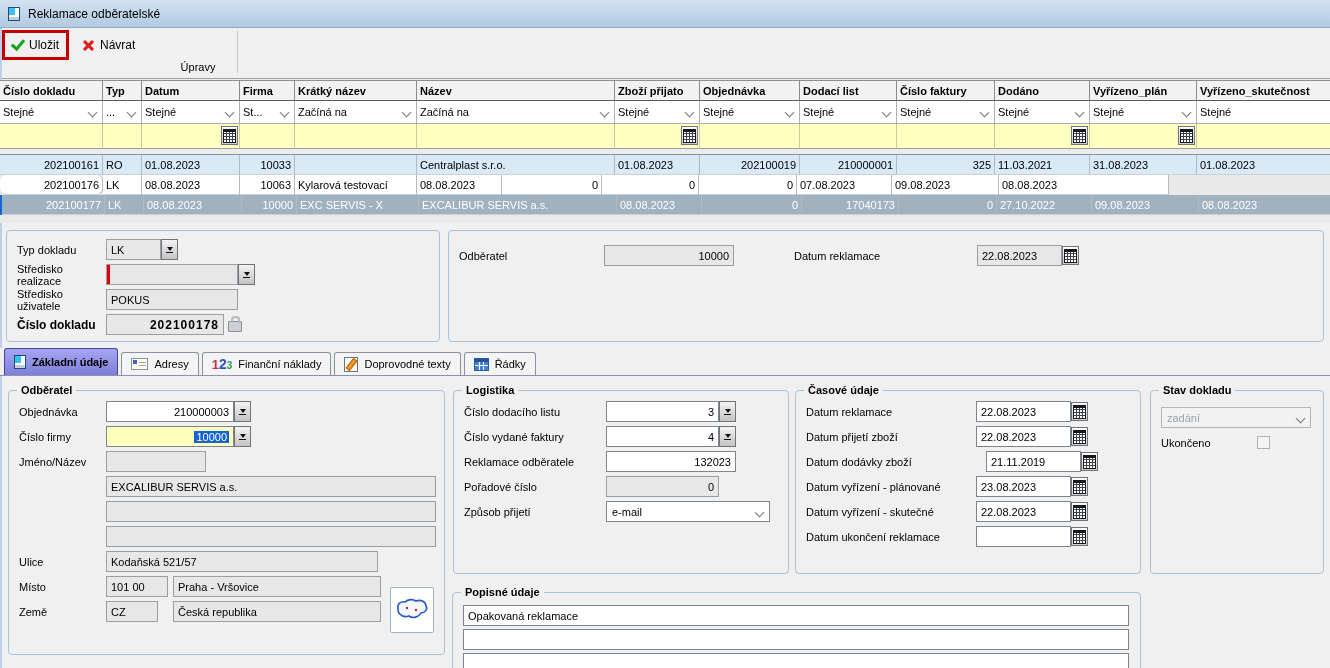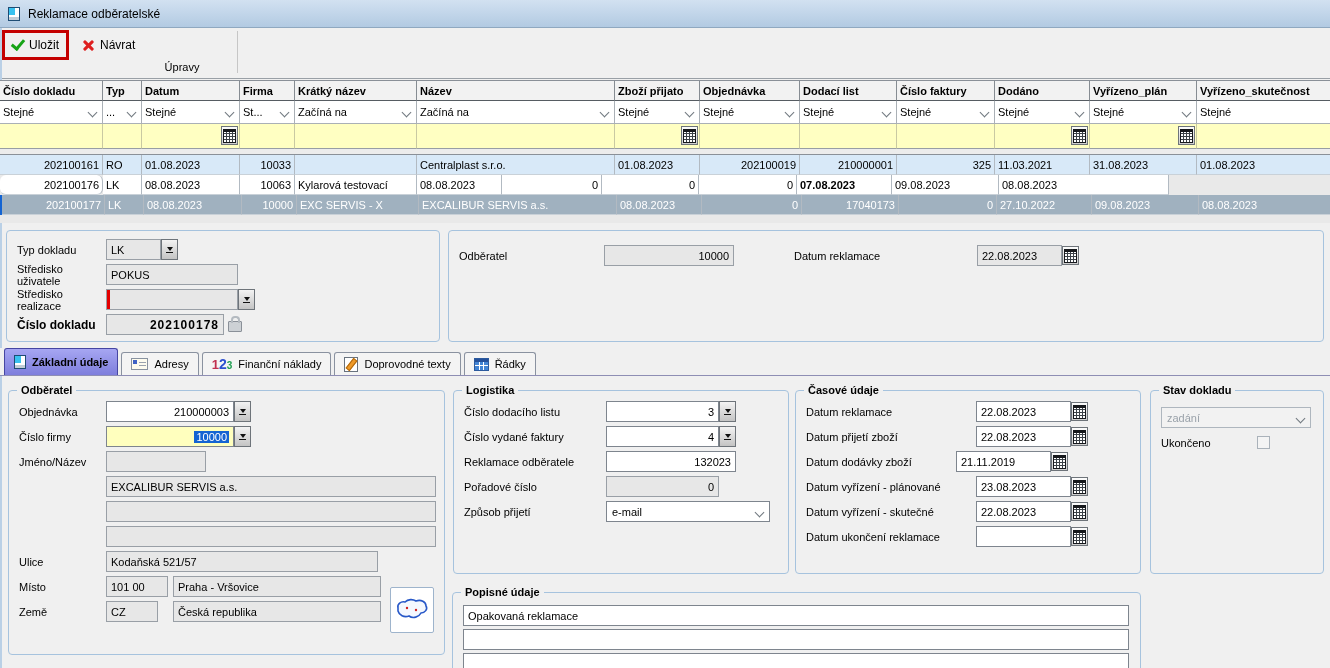--- a/index.html
+++ b/index.html
@@ -15,21 +15,21 @@
   .doc:after{content:"";position:absolute;left:0;bottom:0;width:100%;height:3px;background:#c2ccd6}
   
   .toolbar{position:absolute;top:28px;left:0;width:1330px;height:50px;background:#f0f0f0;border-bottom:1px solid #9aa0a6}
   .savebox{position:absolute;left:2px;top:2px;height:24px;border:3px solid #c40000;
     display:flex;align-items:center;padding:0 7px;gap:5px;font-size:12px;box-sizing:content-box}
   .backbtn{position:absolute;left:82px;top:5px;height:24px;display:flex;align-items:center;gap:5px;font-size:12px}
   .chkico{width:5px;height:10px;border-right:3px solid #16a316;border-bottom:3px solid #16a316;transform:rotate(40deg);margin:0 2px 3px 2px}
   .xico{position:relative;width:13px;height:13px;flex:none}
   .xico:before,.xico:after{content:"";position:absolute;left:0;top:5px;width:13px;height:3px;background:#de1f1f;border-radius:1px}
   .xico:before{transform:rotate(45deg)}.xico:after{transform:rotate(-45deg)}
-  .upravy{position:absolute;left:132px;top:33px;width:100px;text-align:center}
+  .upravy{position:absolute;left:148px;top:33px;width:100px;text-align:center}
   .vsep{position:absolute;left:237px;top:3px;height:42px;border-left:1px solid #c6c6c6}
   .frameL{position:absolute;left:0;top:28px;width:2px;height:640px;background:#bad0e6}
   
   .grid{position:absolute;top:80px;left:0;width:1330px;height:142px;background:#e9e9e9;
         border-top:1px solid #8a9098;overflow:hidden}
   .trow{display:flex;width:1370px}
   .c{box-sizing:border-box;padding:0 3px;white-space:nowrap;overflow:hidden;display:flex;align-items:center;flex:none}
   .thr{height:20px;background:#f2f2f2}
   .thr .c{font-weight:bold;border-right:1px solid #868c92;border-bottom:1px solid #565c62}
   .tfr{height:23px}
@@ -246,21 +246,21 @@
     <div class="trow dr white">
       <div class="c ar" style="width: 103px; border-radius: 6px;">202100176</div>
       <div class="c" style="width: 39px;">LK</div>
       <div class="c" style="width: 98px;">08.08.2023</div>
       <div class="c ar" style="width: 55px;">10063</div>
       <div class="c" style="width: 122px;">Kylarová testovací</div>
       <div class="c" style="width: 85px;">08.08.2023</div>
       <div class="c ar" style="width: 100px;">0</div>
       <div class="c ar" style="width: 97px;">0</div>
       <div class="c ar" style="width: 98px;">0</div>
-      <div class="c" style="width: 95px; font-weight: bold;">07.08.2023</div>
+      <div class="c" style="width: 95px;">07.08.2023</div>
       <div class="c" style="width: 107px;">09.08.2023</div>
       <div class="c" style="width: 170px;">08.08.2023</div>
     </div>
     <div class="trow dr sel">
       <div class="c ar" style="width: 103px;">202100177</div>
       <div class="c" style="width: 39px;">LK</div>
       <div class="c" style="width: 98px;">08.08.2023</div>
       <div class="c ar" style="width: 55px;">10000</div>
       <div class="c" style="width: 122px;">EXC SERVIS - X</div>
       <div class="c" style="width: 198px;">EXCALIBUR SERVIS a.s.</div>
@@ -282,35 +282,35 @@
           <span>LK</span>
         </div>
       <div class="btn16">
           <span class="dda">
             <span class="t"></span>
             <span class="b"></span>
           </span>
         </div>
     </div>
     <div class="row">
-      <span class="lbl" style="width:89px">Středisko uživatele</span>
-      <div class="inp gray" style="width:132px">
-          <span>POKUS</span>
-        </div>
-    </div>
-    <div class="row">
       <span class="lbl" style="width:89px">Středisko realizace</span>
       <div class="inp gray req" style="width:132px">
           <span></span>
         </div>
       <div class="btn16">
           <span class="dda">
             <span class="t"></span>
             <span class="b"></span>
           </span>
+        </div>
+    </div>
+    <div class="row">
+      <span class="lbl" style="width:89px">Středisko uživatele</span>
+      <div class="inp gray" style="width:132px">
+          <span>POKUS</span>
         </div>
     </div>
     <div class="row">
       <span class="lbl blbl" style="width:89px">Číslo dokladu</span>
       <div class="inp gray right" style="width:118px">
           <span class="docnum">202100178</span>
         </div>
       <span class="lock"></span>
     </div>
   </div>
@@ -505,21 +505,21 @@
     <div class="row">
       <span class="lbl" style="width:170px">Datum přijetí zboží</span>
       <div class="inp" style="width:95px">
           <span>22.08.2023</span>
         </div>
       <div class="calb">
           <span class="cal"></span>
         </div>
     </div>
     <div class="row">
-      <span class="lbl" style="width:150px">Datum dodávky zboží</span>
+      <span class="lbl" style="width:180px">Datum dodávky zboží</span>
       <div class="inp" style="width:95px">
           <span>21.11.2019</span>
         </div>
       <div class="calb">
           <span class="cal"></span>
         </div>
     </div>
     <div class="row">
       <span class="lbl" style="width:170px">Datum vyřízení - plánované</span>
       <div class="inp" style="width:95px">

